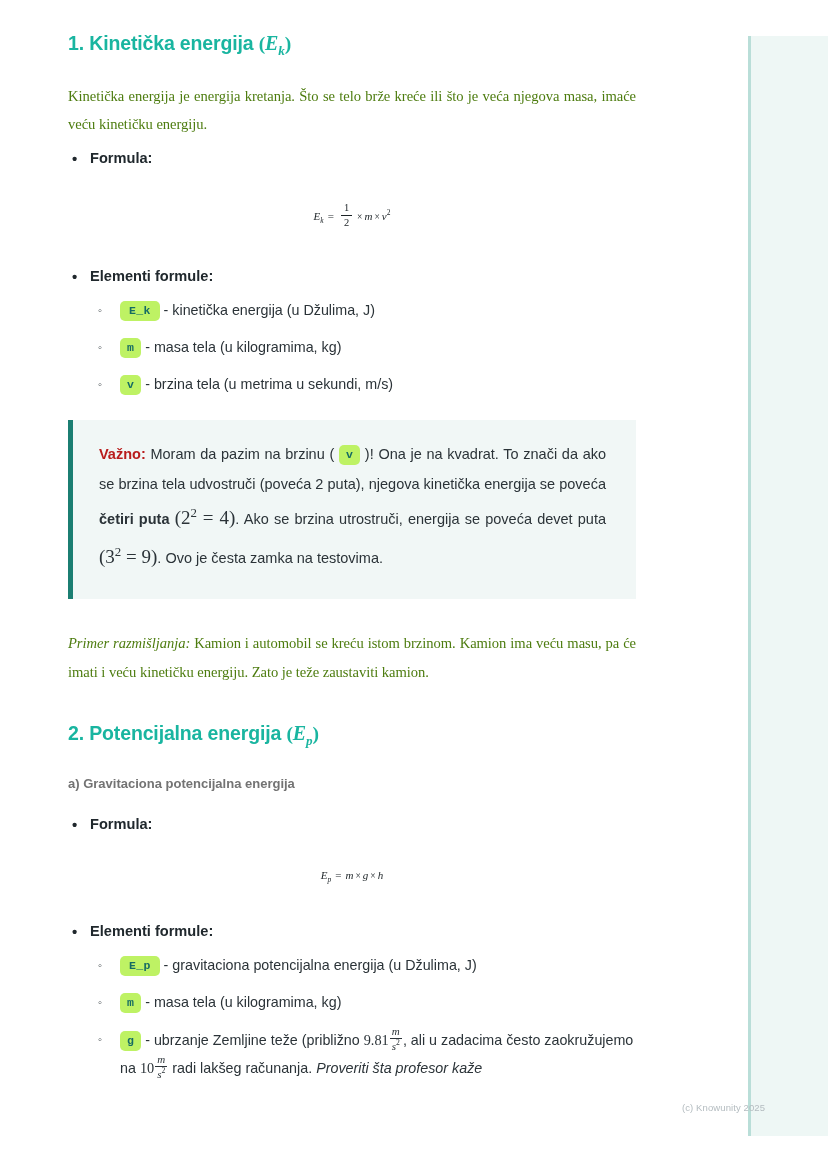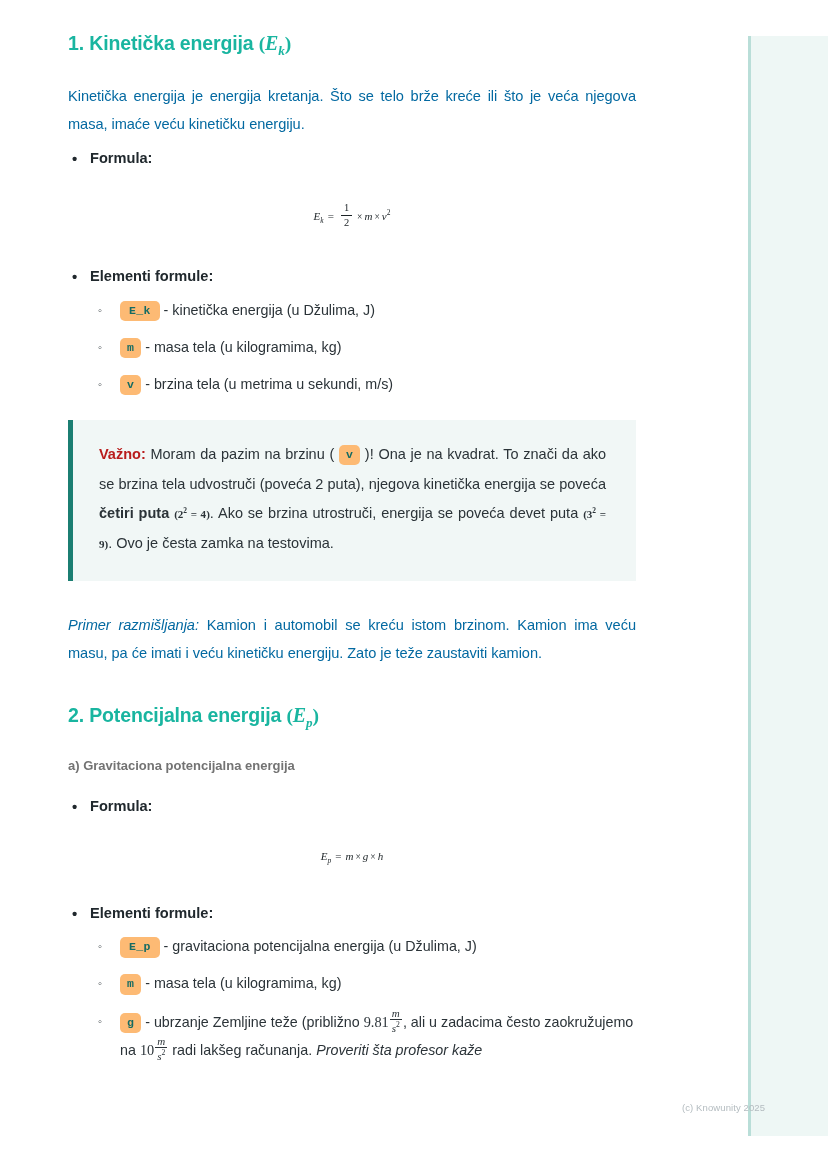--- a/index.html
+++ b/index.html
@@ -71,22 +71,23 @@
     font-weight: bold;
     color: #737373;
     margin: 26px 0 20px 0;
   }
 
   p.body {
     font-size: 14.6px;
     line-height: 1.95;
     margin: 0 0 6px 0;
     text-align: justify;
-    color: #0369a1;
+    color: #4d7c0f;
     letter-spacing: -0.05px;
+    font-family: Liberation Serif, serif;
   }
 
   .italic { font-style: italic; }
   .bold { font-weight: bold; }
 
   ul.lvl1 {
     list-style: none;
     margin: 0;
     padding: 0;
   }
@@ -127,21 +128,21 @@
     position: absolute;
     left: 8px;
     top: 0;
     font-size: 11px;
     line-height: 2.4;
     color: #3a4247;
   }
 
   code.chip {
     display: inline-block;
-    background: #fdba74;
+    background: #bef264;
     color: #156b63;
     font-family: "Liberation Mono", monospace;
     font-size: 11.5px;
     font-weight: bold;
     padding: 3px 9px 3px 9px;
     border-radius: 5px;
     line-height: 1.25;
     vertical-align: 1px;
     letter-spacing: 0.3px;
   }
@@ -194,22 +195,21 @@
   .callout p {
     margin: 0;
     font-size: 14.5px;
     line-height: 2.05;
     text-align: justify;
     color: #2b3338;
   }
   .callout .lead { font-weight: bold; color: #b91c1c; }
   .callout .mathinline {
     font-family: "Liberation Serif", serif;
-    font-size: 11px;
-    font-weight: bold;
+    font-size: 19px;
   }
   .callout .mathinline sup { font-size: 0.68em; }
 
   
   .frac-unit {
     display: inline-block;
     vertical-align: -0.42em;
     text-align: center;
     font-family: "Liberation Serif", serif;
     font-style: italic;

